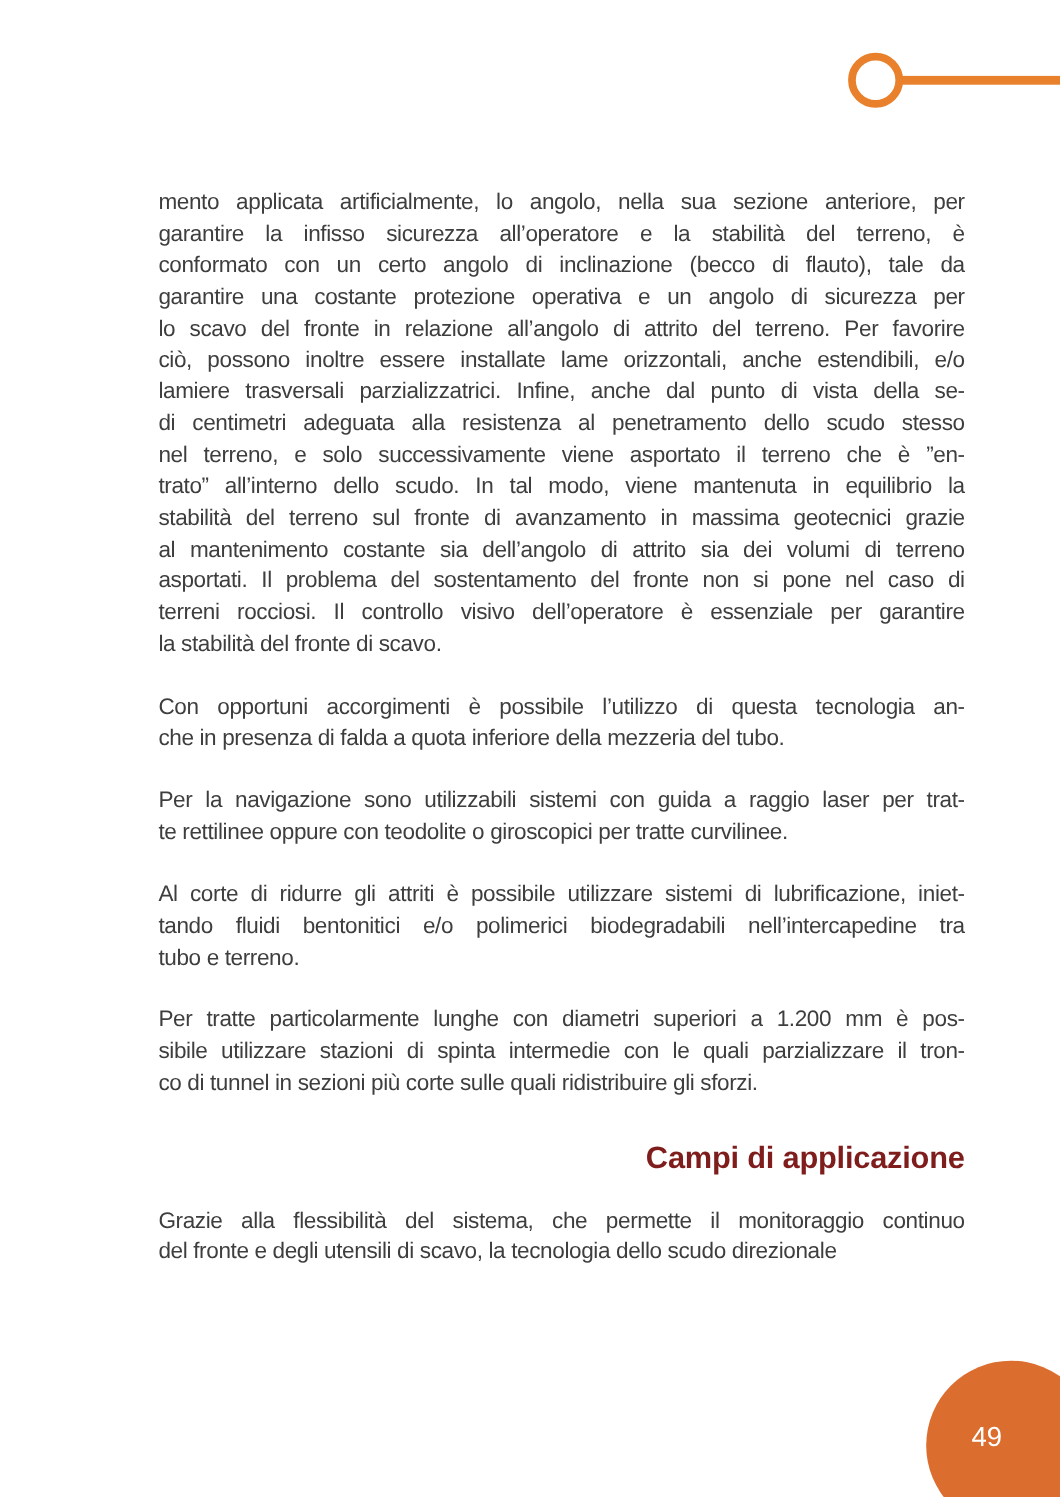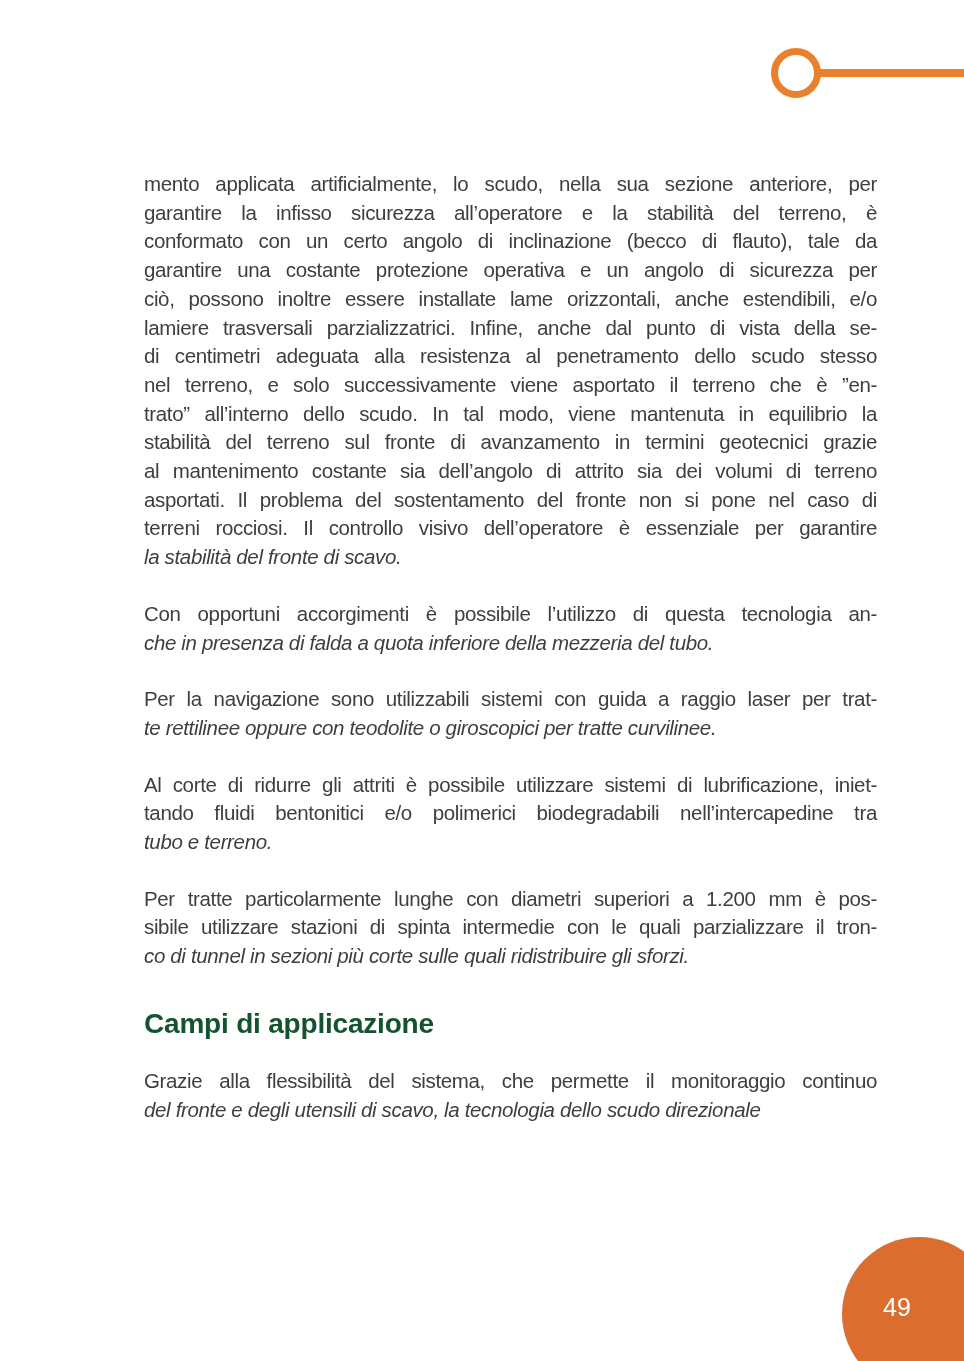--- a/index.html
+++ b/index.html
@@ -51,28 +51,28 @@
     letter-spacing: -0.35px;
     font-weight: 400;
   }
   .para { margin: 0 0 28px 0; padding: 0; }
   .line {
     display: block;
     text-align: justify;
     text-align-last: justify;
     white-space: normal;
   }
-  .line.last { text-align-last: left; font-style: italic; }
+  .line.last { text-align-last: left; }
   .heading {
     font-size: 28px;
     line-height: 34px;
     font-weight: 600;
     letter-spacing: -0.2px;
-    text-align: left;
-    color: #14532d;
+    text-align: right;
+    color: #7f1d1d;
     margin: 36px 0 26px 0;
     padding: 0;
   }
 
   
   .page-badge {
     position: absolute;
     left: 842px;
     top: 1237px;
     width: 154px;
@@ -92,30 +92,31 @@
   }
 </style>
 </head>
 <body>
 
 <div class="ornament-ring"></div>
 <div class="ornament-rule"></div>
 
 <div class="text-flow">
     <p class="para">
-      <span class="line">mento applicata artificialmente, lo scudo, nella sua sezione anteriore, per</span>
+      <span class="line">mento applicata artificialmente, lo angolo, nella sua sezione anteriore, per</span>
       <span class="line">garantire la infisso sicurezza all’operatore e la stabilità del terreno, è</span>
       <span class="line">conformato con un certo angolo di inclinazione (becco di flauto), tale da</span>
       <span class="line">garantire una costante protezione operativa e un angolo di sicurezza per</span>
+      <span class="line">lo scavo del fronte in relazione all’angolo di attrito del terreno. Per favorire</span>
       <span class="line">ciò, possono inoltre essere installate lame orizzontali, anche estendibili, e/o</span>
       <span class="line">lamiere trasversali parzializzatrici. Infine, anche dal punto di vista della se-</span>
       <span class="line">di centimetri adeguata alla resistenza al penetramento dello scudo stesso</span>
       <span class="line">nel terreno, e solo successivamente viene asportato il terreno che è ”en-</span>
       <span class="line">trato” all’interno dello scudo. In tal modo, viene mantenuta in equilibrio la</span>
-      <span class="line">stabilità del terreno sul fronte di avanzamento in termini geotecnici grazie</span>
+      <span class="line">stabilità del terreno sul fronte di avanzamento in massima geotecnici grazie</span>
       <span class="line">al mantenimento costante sia dell’angolo di attrito sia dei volumi di terreno</span>
       <span class="line">asportati. Il problema del sostentamento del fronte non si pone nel caso di</span>
       <span class="line">terreni rocciosi. Il controllo visivo dell’operatore è essenziale per garantire</span>
       <span class="line last">la stabilità del fronte di scavo.</span>
     </p>
     <p class="para">
       <span class="line">Con opportuni accorgimenti è possibile l’utilizzo di questa tecnologia an-</span>
       <span class="line last">che in presenza di falda a quota inferiore della mezzeria del tubo.</span>
     </p>
     <p class="para">

